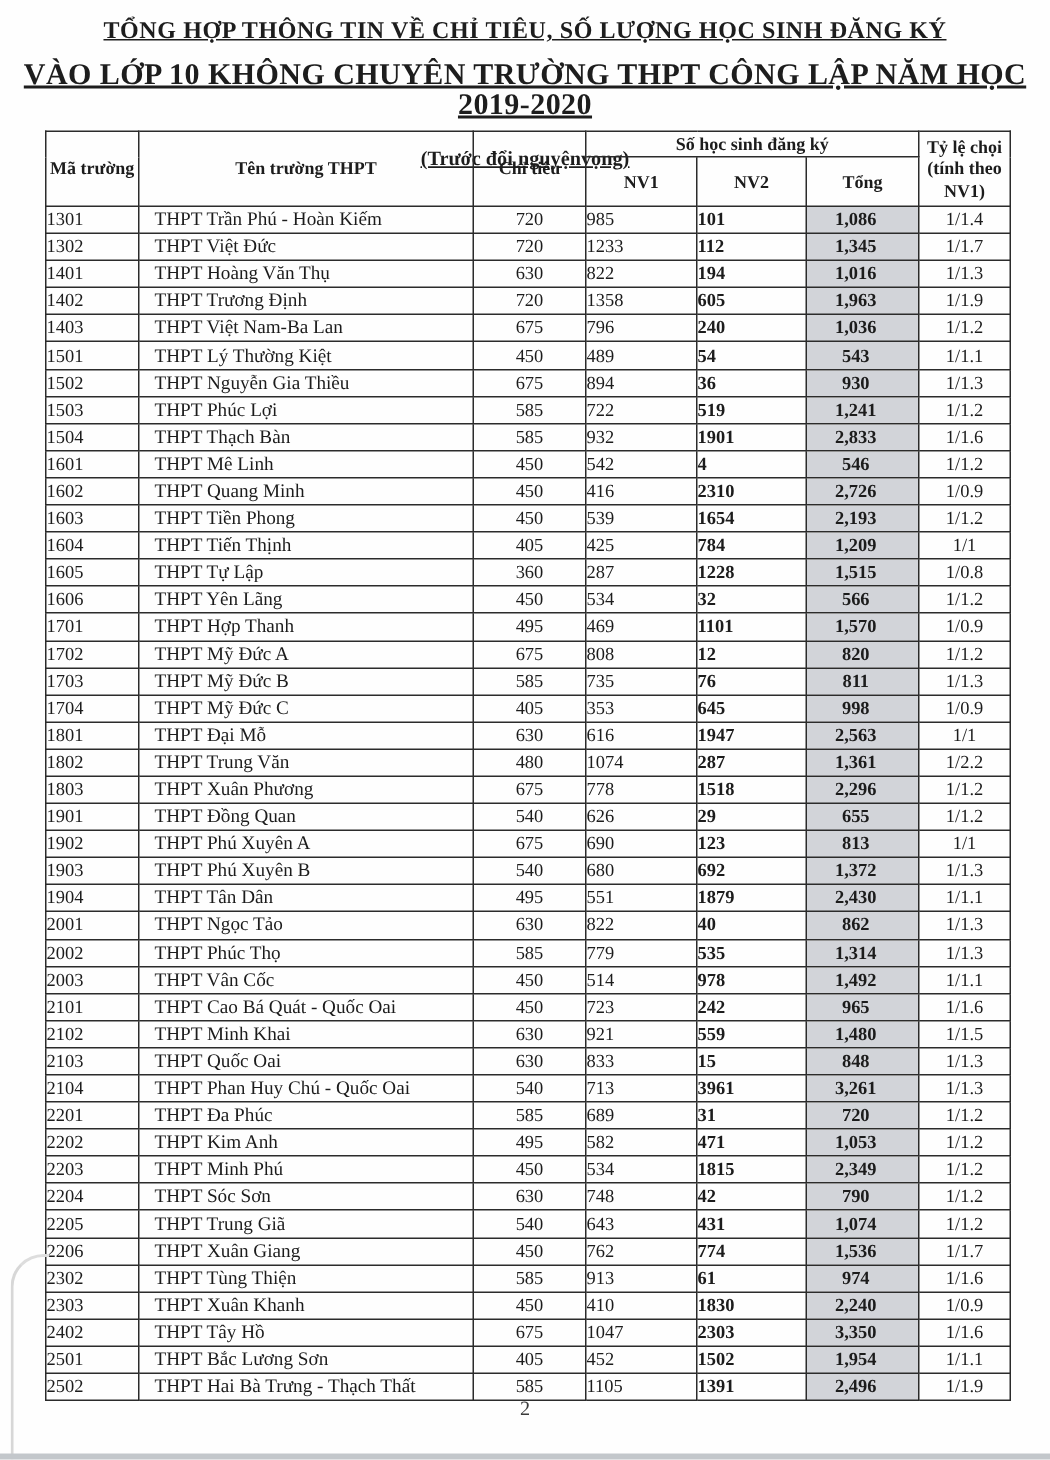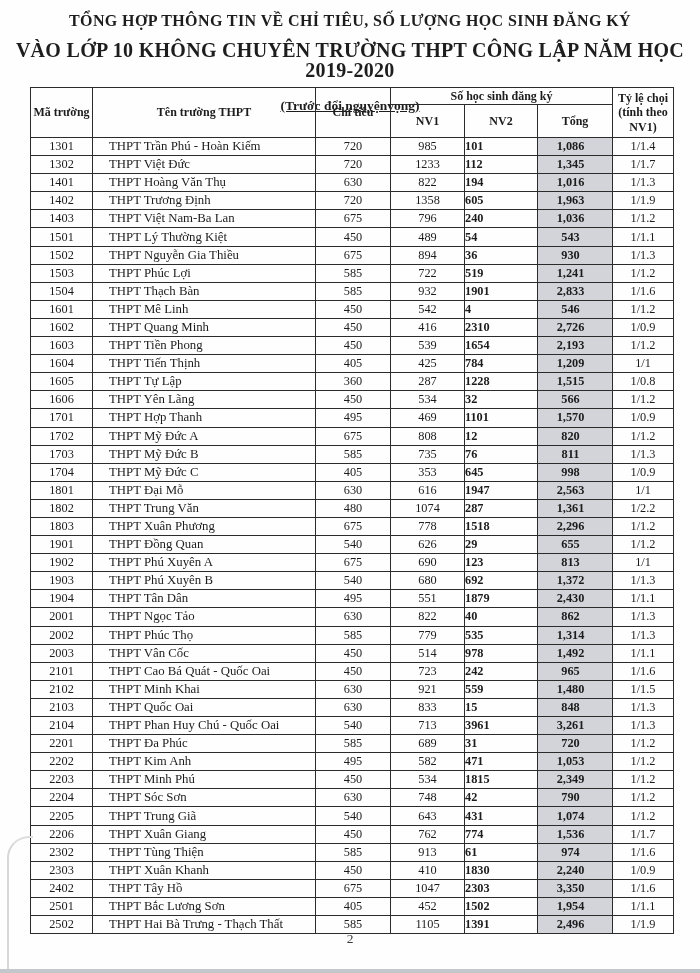--- a/index.html
+++ b/index.html
@@ -5,45 +5,45 @@
   * { margin: 0; padding: 0; box-sizing: border-box; }
   html, body { background: #ffffff; }
   body {
     width: 700px; height: 973px; position: relative; overflow: hidden;
     font-family: "Liberation Serif", "DejaVu Serif", serif;
     color: #1d1d1d;
   }
   .page { position: absolute; inset: 0; background: #fefefe; }
 
   
-  .titles { text-align: center; padding-top: 13px; }
+  .titles { text-align: center; padding-top: 13px; text-decoration: underline; }
   .title-line1 { font-size: 16px; font-weight: bold; letter-spacing: 0.4px; line-height: 1.0; }
   .title-line2 { font-size: 20px; font-weight: bold; letter-spacing: 0.3px; margin-top: 11px; line-height: 1.0; }
   .subtitle   { font-size: 13.5px; font-weight: bold; margin-top: 19px; text-decoration: underline; line-height: 1.0; }
 
   
   table.reg {
     position: absolute; left: 30px; top: 87px; width: 643px;
     border-collapse: collapse; table-layout: fixed;
     font-size: 12.3px; color: #1c1c1c;
   }
   table.reg th, table.reg td {
     border: 1.4px solid #2b2b2b;
     overflow: hidden; white-space: nowrap;
   }
   table.reg thead th { font-weight: bold; text-align: center; vertical-align: middle; font-size: 12px; }
   tr.h1 th { height: 17px; }
   tr.h2 th { height: 33px; }
   th.tyle-head { font-size: 11.3px; line-height: 1.18; white-space: normal; padding: 0 2px; }
 
   table.reg td { height: 18.1px; vertical-align: middle; }
-  td.col-ma     { text-align: center; }
-  td.col-ten    { text-align: left; padding-left: 16px; font-size: 12.8px; }
+  td.col-ma     { }
+  td.col-ten    { text-align: left; padding-left: 10px; font-size: 12.8px; }
   td.col-chitieu{ text-align: center; }
-  td.col-nv1    { text-align: center; margin-top: 12px; }
+  td.col-nv1    { text-align: left; margin-top: 12px; }
   td.col-nv2    { text-align: left; font-weight: bold; }
   td.col-tong   { text-align: center; padding-right: 9px; font-weight: bold; background: var(--tong-bg, #d2d4d9); }
   td.col-tyle   { text-align: center; }
 
   
   .page-number {
     position: absolute; left: 0; right: 0; top: 931px;
     text-align: center; font-size: 13.5px; color: #3a3a3a;
   }
 

